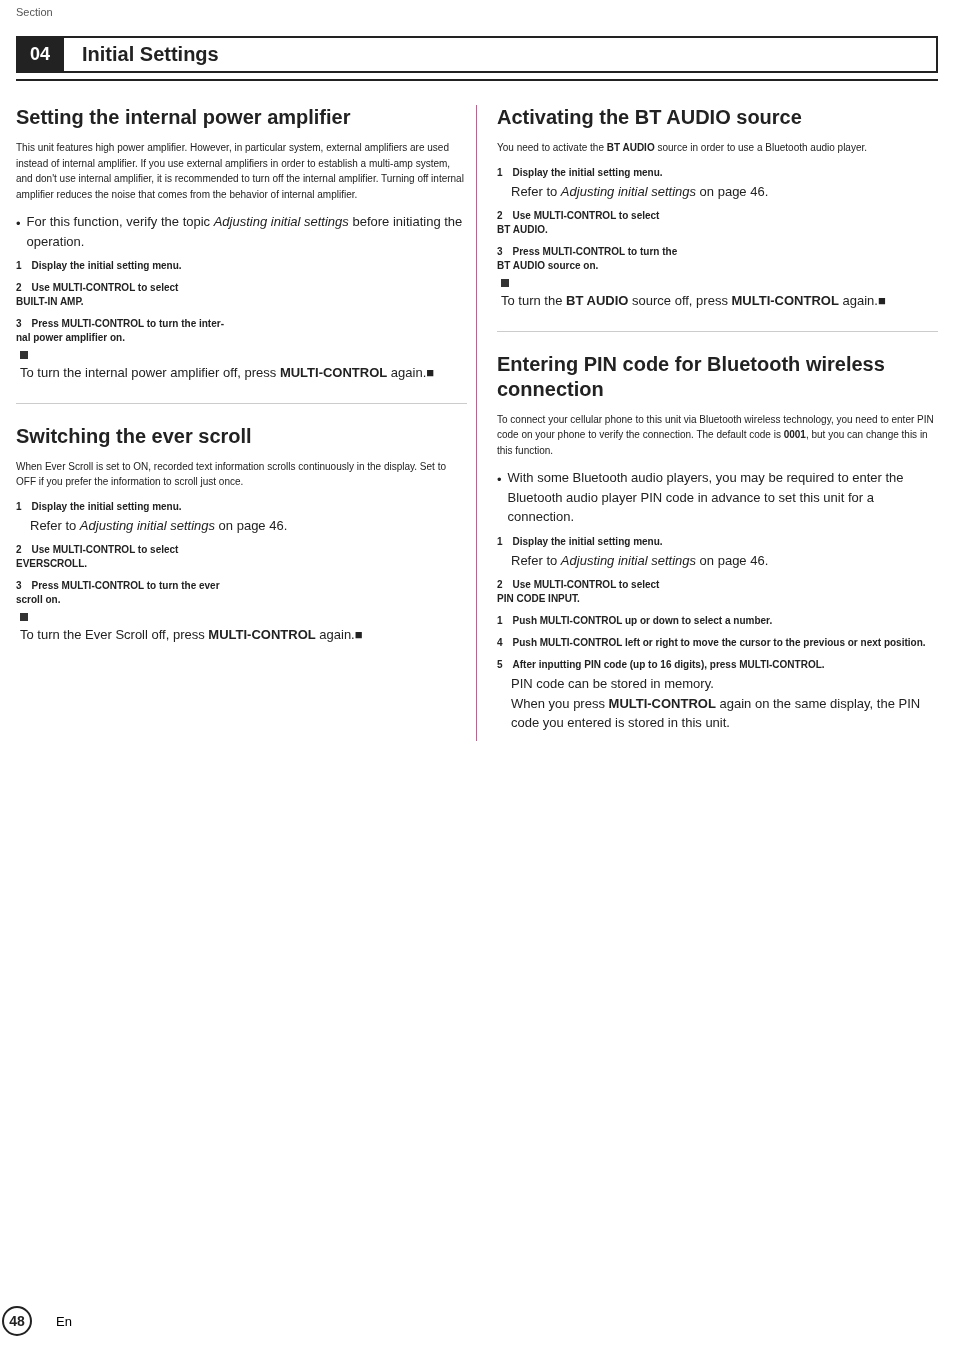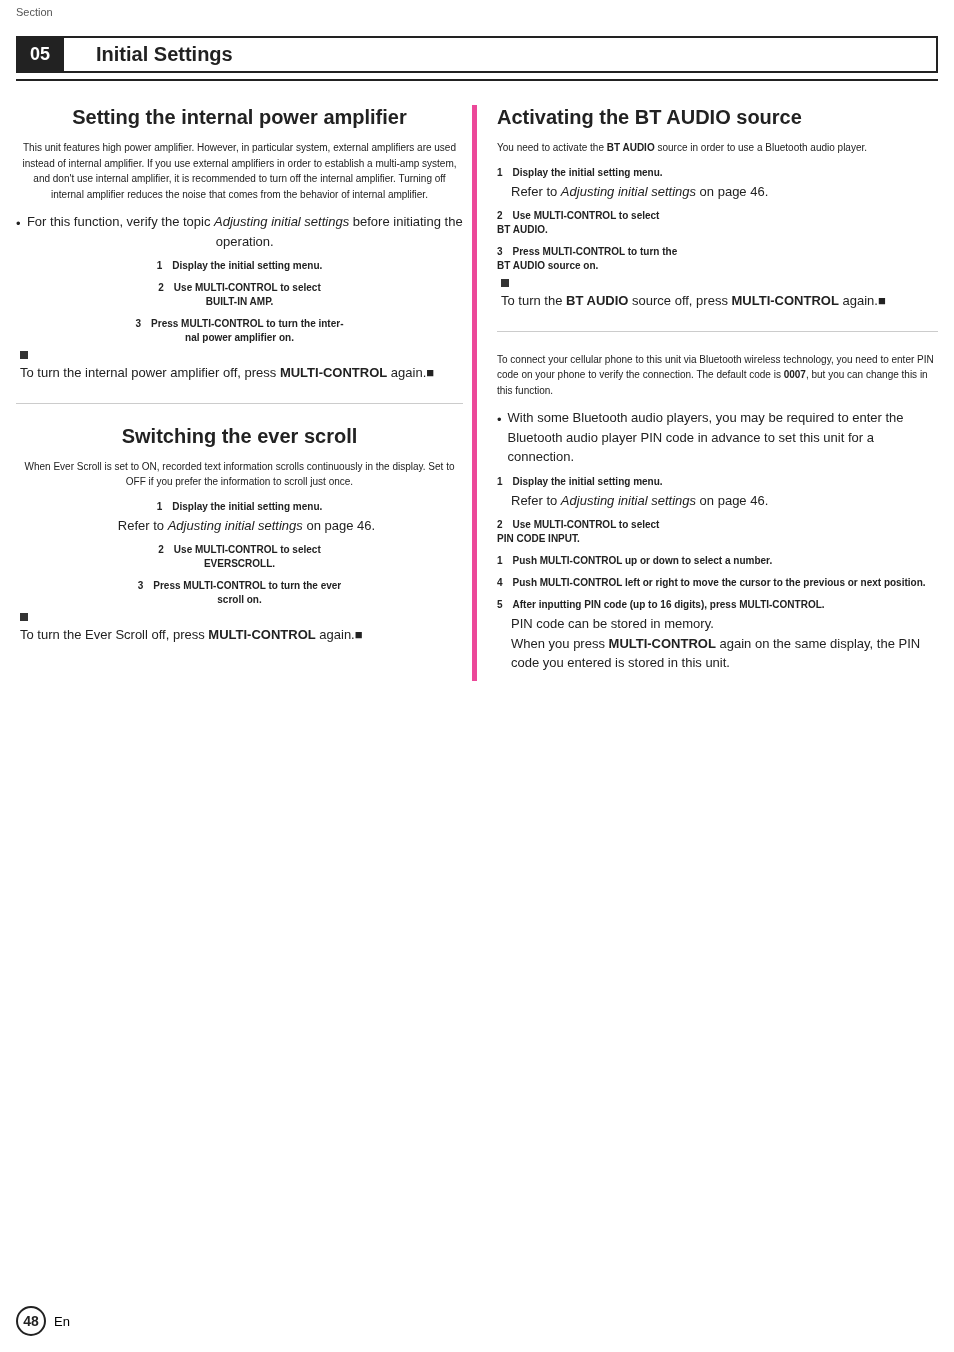--- a/index.html
+++ b/index.html
@@ -20,22 +20,21 @@
 
     
     .main-content {
       display: flex;
       padding: 24px 16px 16px 16px;
       gap: 0;
     }
     .left-column {
       width: 50%;
       padding-right: 9px;
-      border-right: 5px solid #ec4899;
-      text-align: center;
+      border-right: 1px solid #ec4899;
     }
     .right-column {
       width: 50%;
       padding-left: 20px;
     }
 
     
     .topic-title {
       font-size: 20px;
       font-weight: bold;
@@ -90,24 +89,24 @@
     .topic-divider {
       border: none;
       border-top: 1px solid #ccc;
       margin: 20px 0;
     }
 
     
     .footer {
       position: absolute;
       bottom: 16px;
-      left: 16px;
+      left: 2px;
       display: flex;
       align-items: center;
-      gap: 8px;
+      gap: 24px;
     }
     .page-number-box {
       border: 2px solid #222;
       border-radius: 50%;
       width: 30px;
       height: 30px;
       display: flex;
       align-items: center;
       justify-content: center;
       font-weight: bold;
@@ -133,22 +132,22 @@
       flex-shrink: 0;
       margin-top: 4px;
     }
   </style>
 </head>
 <body>
 
 <div style="position:relative; padding: 6px 16px 0 16px;">
   <div style="font-size:11px; color:#555; margin-bottom:8px;">Section</div>
   <div class="section-box" style="display:flex; align-items:stretch; margin-bottom:0;">
-    <div style="background:#222; color:#fff; font-size:18px; font-weight:bold; padding:5px 14px; display:flex; align-items:center;">05</div>
-    <div style="border:2px solid #222; border-left:none; font-size:20px; font-weight:bold; padding:5px 30px 5px 32px; flex:1; background:#fff;">Initial Settings</div>
+    <div style="background:#222; color:#fff; font-size:18px; font-weight:bold; padding:5px 14px; display:flex; align-items:center;">04</div>
+    <div style="border:2px solid #222; border-left:none; font-size:20px; font-weight:bold; padding:5px 30px 5px 18px; flex:1; background:#fff;">Initial Settings</div>
   </div>
   <div style="border-top: 2px solid #222; margin-top:6px;"></div>
 </div>
 
 <div class="main-content">
 
   <div class="left-column">
 
     <div>
       <div class="topic-title">Setting the internal power amplifier</div>
@@ -245,22 +244,23 @@
         <div class="step-note">
           <span class="note-bullet"></span>
           <span>To turn the <strong>BT AUDIO</strong> source off, press <strong>MULTI-CONTROL</strong> again.■</span>
         </div>
       </div>
     </div>
 
     <hr class="topic-divider">
 
     <div>
+      <div class="topic-title">Entering PIN code for Bluetooth wireless connection</div>
       <p class="body-text">
-        To connect your cellular phone to this unit via Bluetooth wireless technology, you need to enter PIN code on your phone to verify the connection. The default code is <strong>0007</strong>, but you can change this in this function.
+        To connect your cellular phone to this unit via Bluetooth wireless technology, you need to enter PIN code on your phone to verify the connection. The default code is <strong>0001</strong>, but you can change this in this function.
       </p>
       <div class="bullet-item">
         <span style="margin-top:2px; flex-shrink:0;">•</span>
         <span>With some Bluetooth audio players, you may be required to enter the Bluetooth audio player PIN code in advance to set this unit for a connection.</span>
       </div>
 
       <div class="step">
         <div class="step-header">
           <strong>1 Display the initial setting menu.</strong>
         </div>

